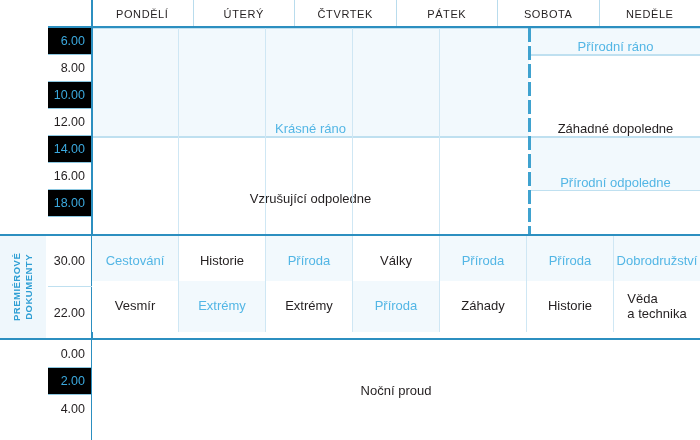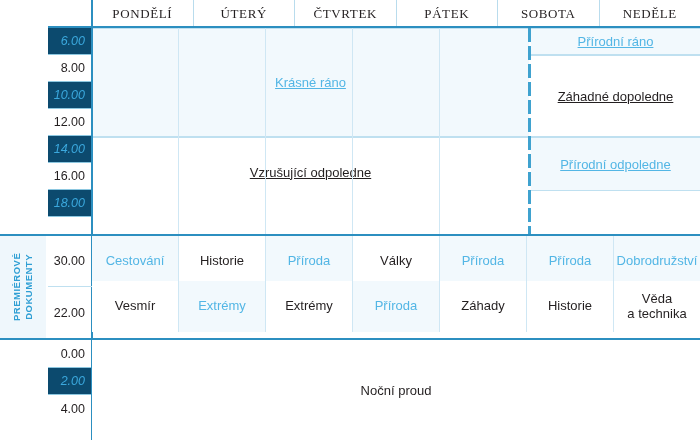--- a/index.html
+++ b/index.html
@@ -19,25 +19,24 @@
   
   
 
   .hdr-row{
     position:absolute;left:92px;top:0;width:608px;height:27px;
     display:flex;
   }
   .hdr-cell{
     flex:1 1 0;
     display:flex;align-items:center;justify-content:center;
-    font-size:13px;letter-spacing:.6px;
+    font-size:11px;letter-spacing:.6px;
     color:#231f20;
     border-left:1px solid #b9dced;
     box-sizing:border-box;
-    font-family:Liberation Serif, serif;
   }
   .hdr-cell:first-child{border-left:none;}
 
   
   .vline-main{
     position:absolute;left:91px;top:0;width:2px;height:440px;
     background:#2c8fc0;
   }
   .hline-top{
     position:absolute;left:48px;top:26px;width:652px;height:2px;
@@ -60,29 +59,28 @@
   .tcell{
     position:absolute;left:0;width:43px;height:27px;
     display:flex;align-items:center;justify-content:flex-end;
     padding-right:6px;
     box-sizing:border-box;
     font-size:12.5px;
     border-bottom:1px solid #8cc7e0;
     color:#231f20;
     background:#ffffff;
   }
-  .tcell.alt{background:#0c4a6e;color:#3ba8dd;font-style:italic;}
+  .tcell.alt{background:#000000;color:#3ba8dd;}
 
   
   .block{
     position:absolute;
     box-sizing:border-box;
-    display:flex;align-items:center;justify-content:center;
+    display:flex;align-items:flex-end;justify-content:center;
     text-align:center;
-    text-decoration:underline;
   }
   .blue-bg{background:#f2f9fd;}
   .white-bg{background:#ffffff;}
   .blue-tx{color:#53b6e5;}
   .dark-tx{color:#231f20;}
 
   .daypart{
     font-size:13px;
     border-top:1px solid #bfe0f0;
     border-bottom:1px solid #bfe0f0;
@@ -104,21 +102,20 @@
   }
 
   
   .prow{
     position:absolute;left:92px;width:608px;height:51px;
     display:flex;
   }
   .pcell{
     flex:1 1 0;
     display:flex;align-items:center;justify-content:center;
-    text-align:center;
     font-size:13px;line-height:1.15;
     border-left:1px solid #cfe7f4;
     box-sizing:border-box;
   }
   .pcell:first-child{border-left:none;}
   .prow-sep{
     position:absolute;left:48px;top:286px;width:652px;height:1px;
     background:#bfe0f0;
   }
 

